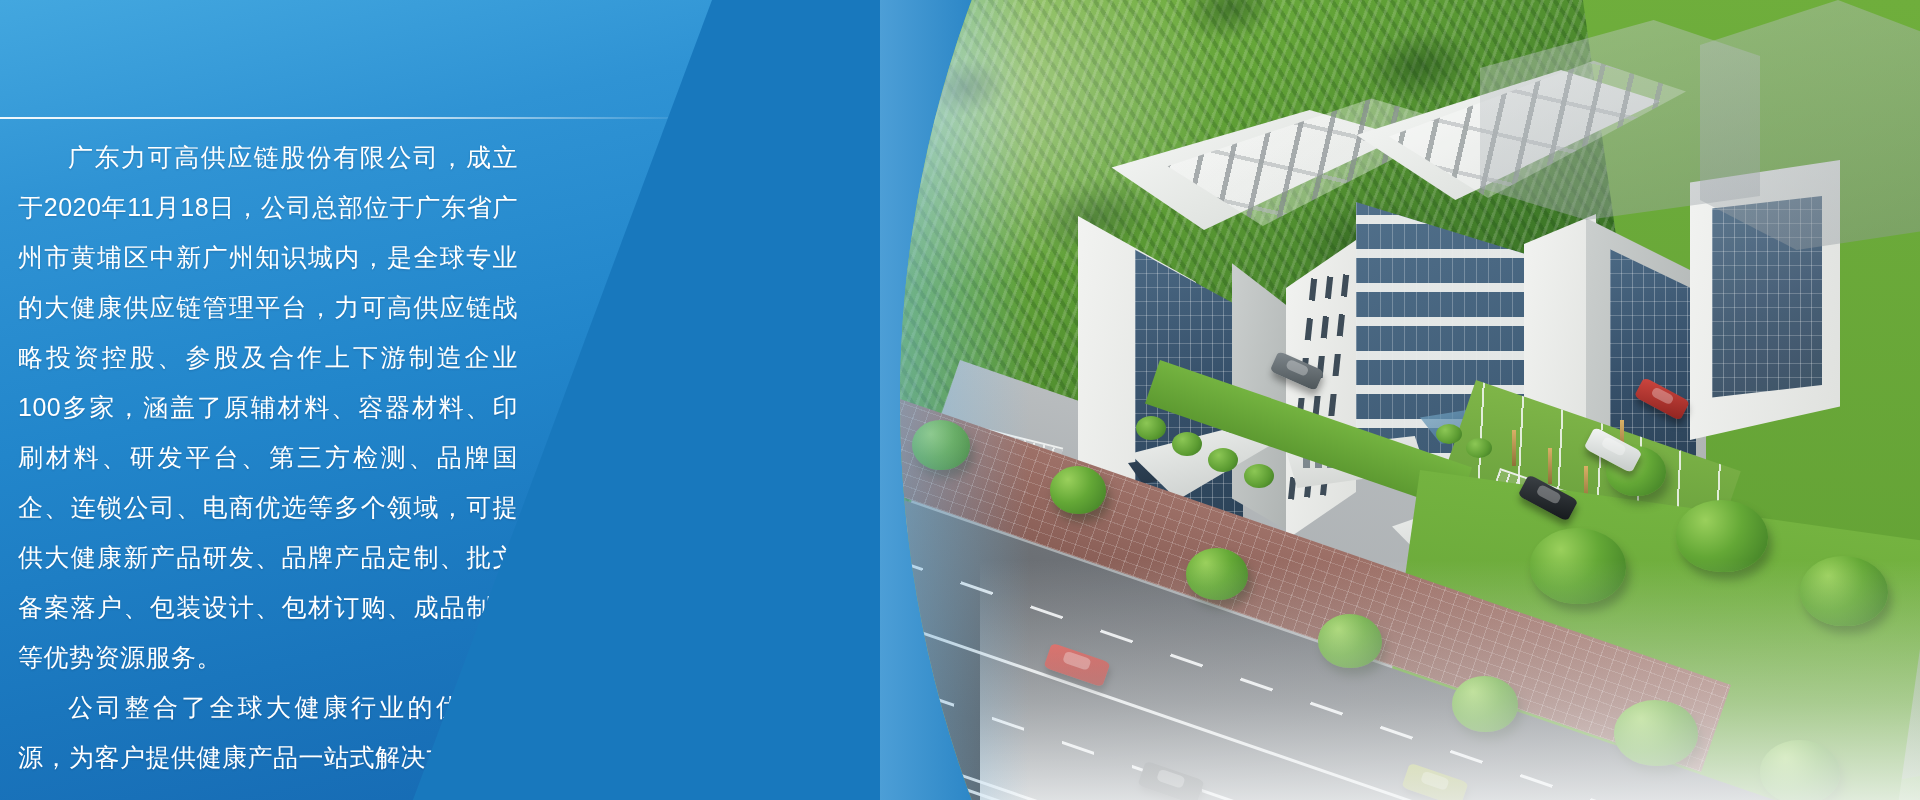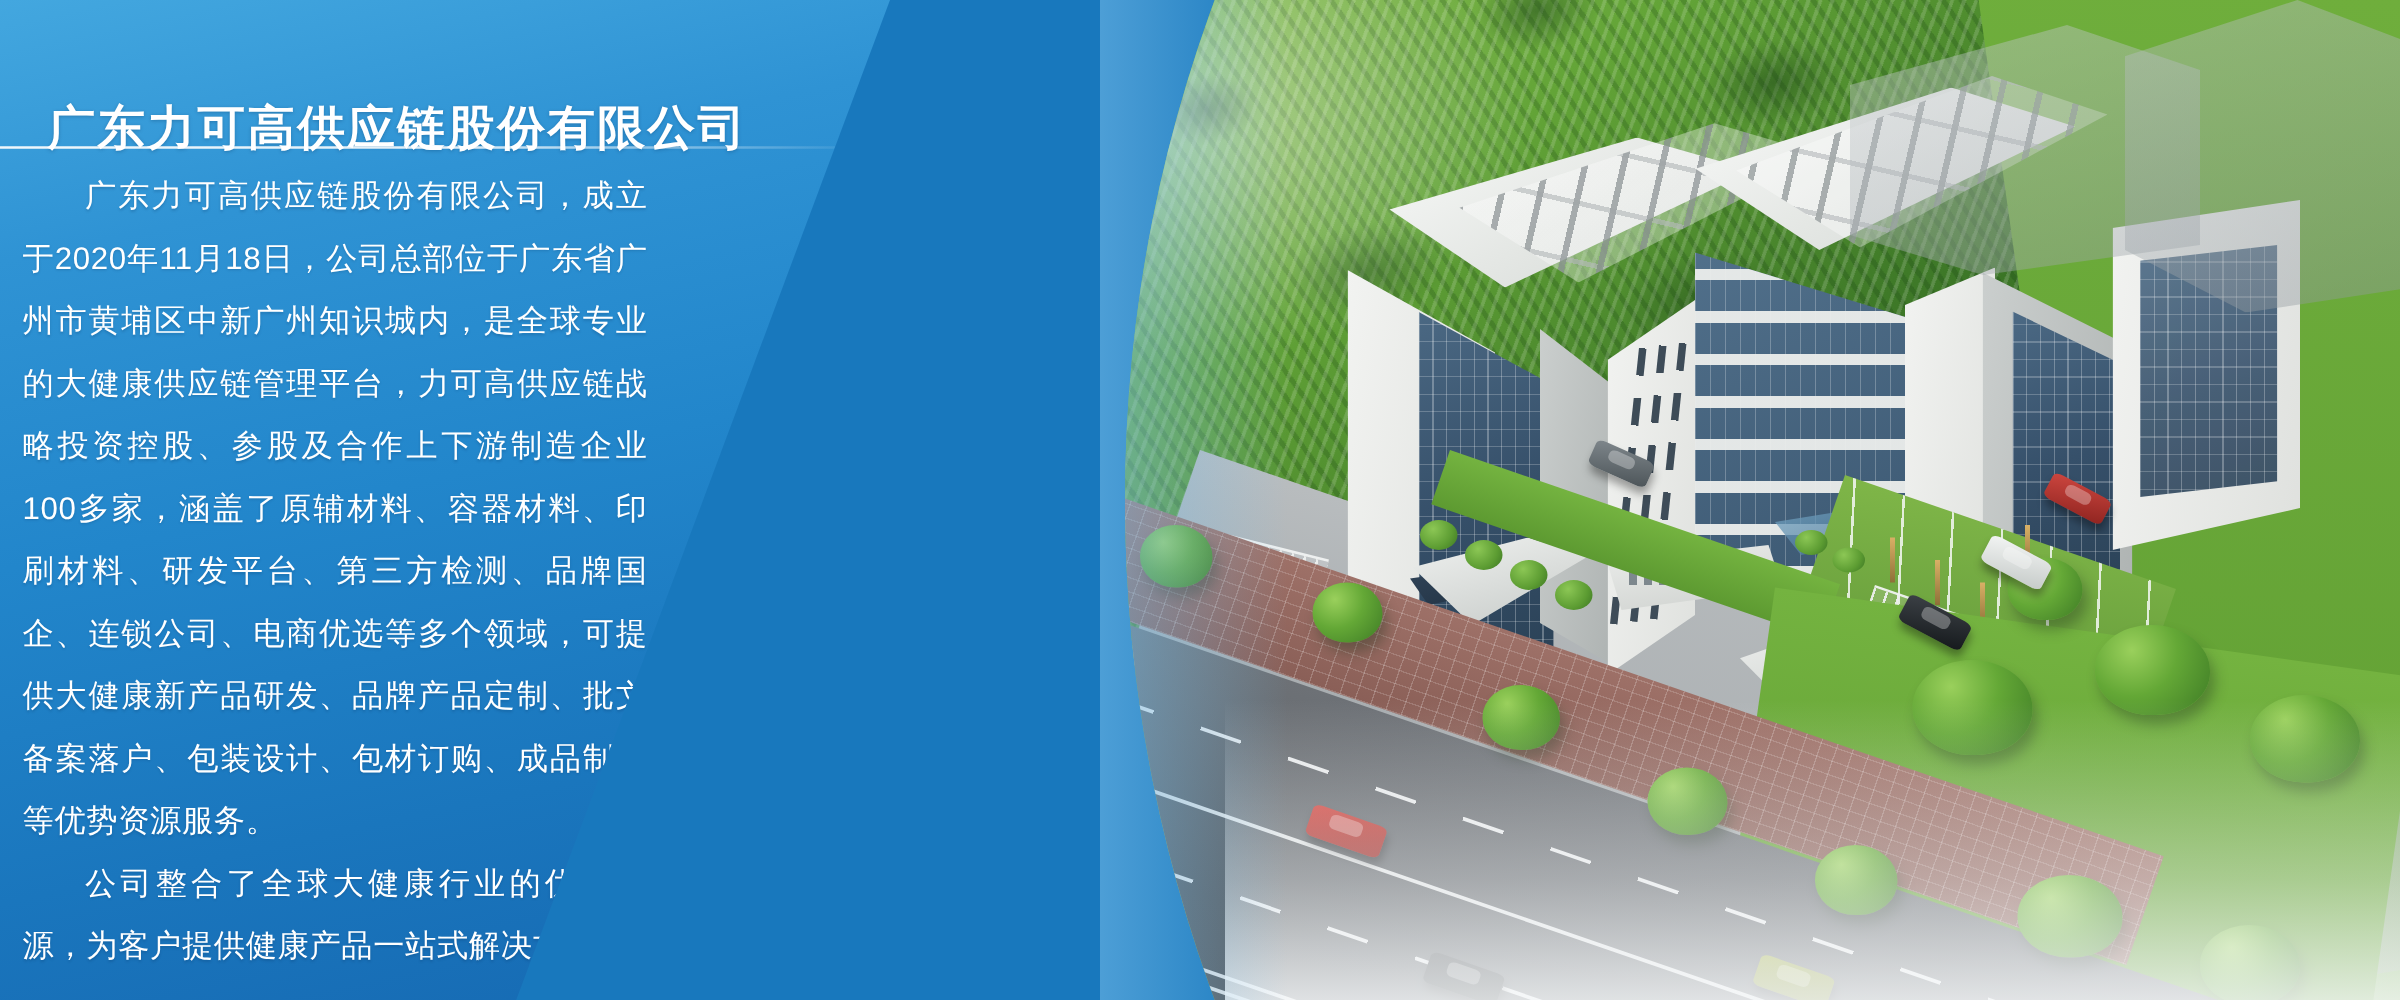--- a/index.html
+++ b/index.html
@@ -453,21 +453,20 @@
                 transform:rotate(-30deg); opacity:.97;"></div>
 
     <div class="arc" style="left:-452px; top:-300px; width:1424px; height:1424px;
                 border-width:80px; border-left-color:#0f9ae0; border-top-color:#0f9ae0;
                 transform:rotate(-30deg); opacity:.97;"></div>
   </div>
 
   <div class="panel">
     <div class="panel-inner">
 
-      <h1 class="title">广东力可高供应链股份有限公司</h1>
 
       <div class="divider"></div>
 
       <div class="body-text">
         <p>广东力可高供应链股份有限公司，成立于2020年11月18日，公司总部位于广东省广州市黄埔区中新广州知识城内，是全球专业的大健康供应链管理平台，力可高供应链战略投资控股、参股及合作上下游制造企业100多家，涵盖了原辅材料、容器材料、印刷材料、研发平台、第三方检测、品牌国企、连锁公司、电商优选等多个领域，可提供大健康新产品研发、品牌产品定制、批文备案落户、包装设计、包材订购、成品制造等优势资源服务。</p>
         <p>公司整合了全球大健康行业的优质资源，为客户提供健康产品一站式解决方案。</p>
       </div>
 
     </div>
   </div>

